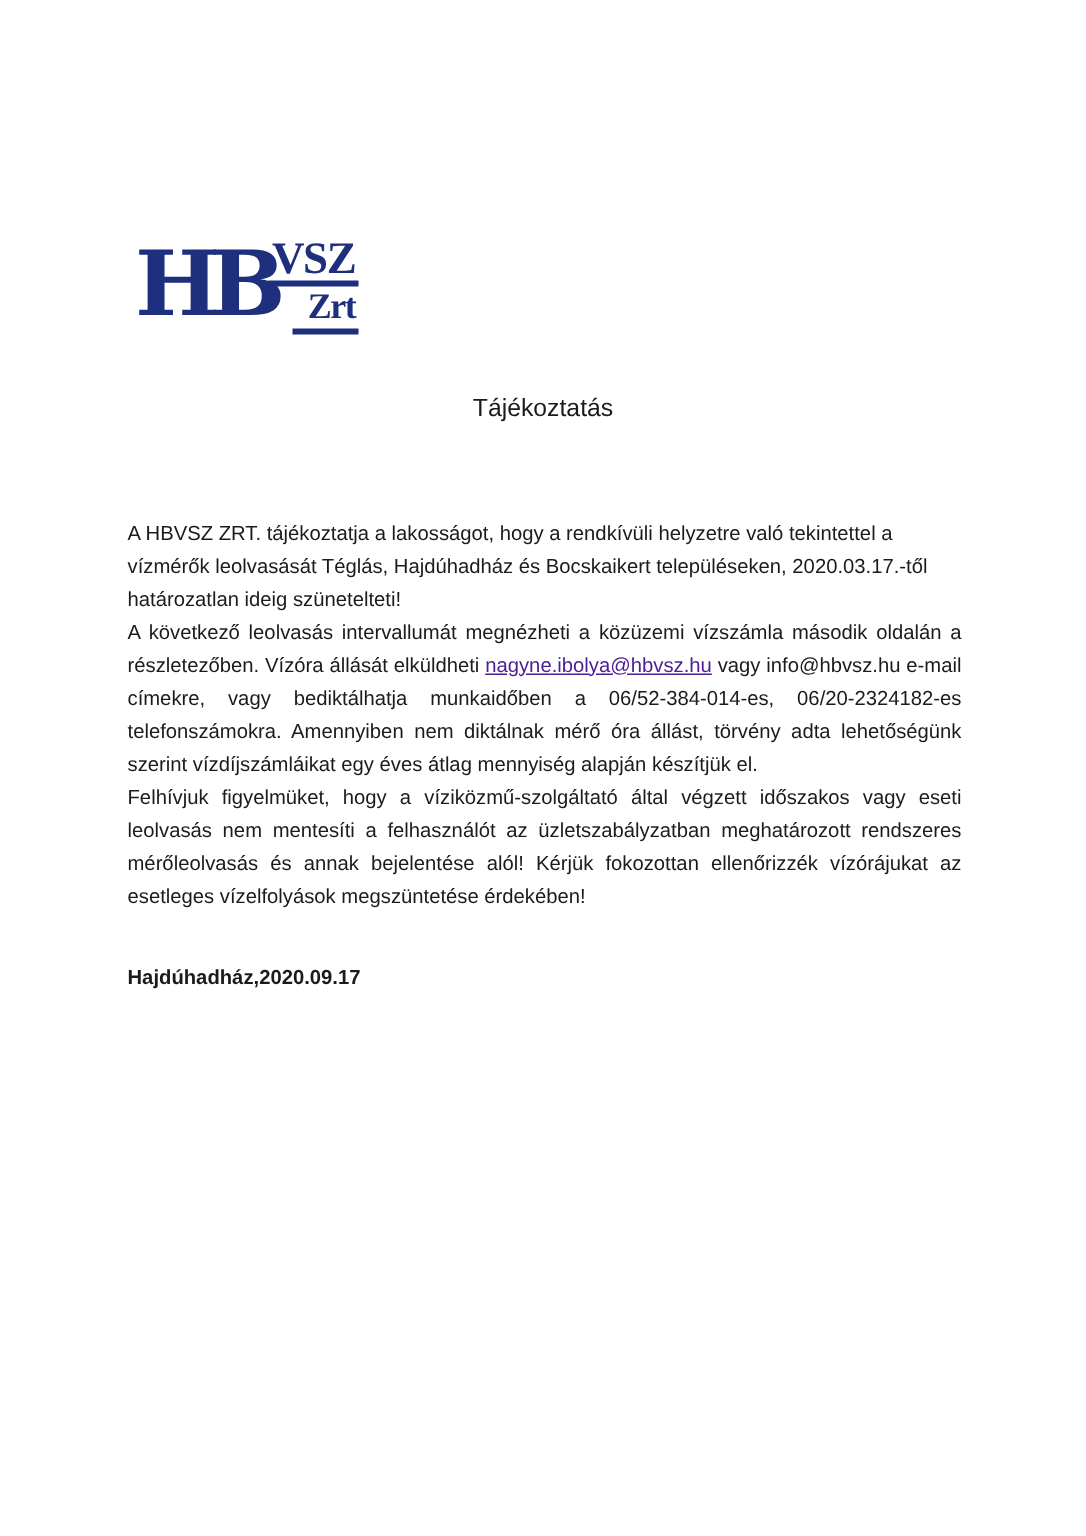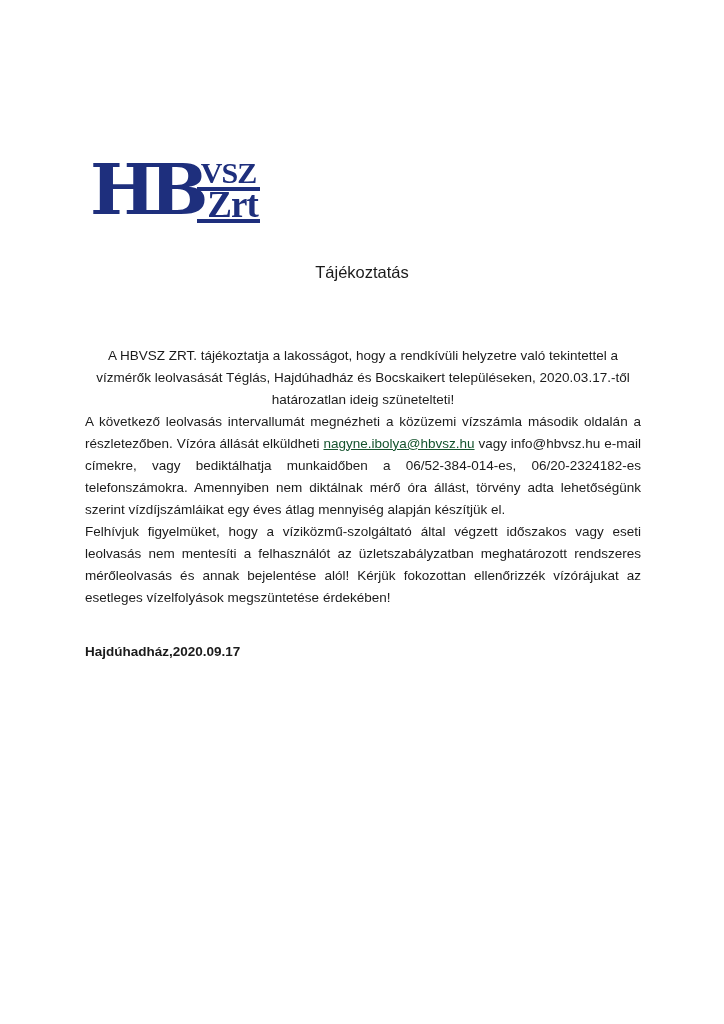--- a/index.html
+++ b/index.html
@@ -23,21 +23,21 @@
     left:90px;
     top:153px;
     display:flex;
     align-items:flex-start;
     color:#1e2f7d;
     user-select:none;
   }
   .logo .hb {
     font-family:"DejaVu Serif", serif;
     font-weight:bold;
-    font-size:70px;
+    font-size:60px;
     line-height:74px;
     letter-spacing:-7px;
   }
   .logo .right-col {
     display:flex;
     flex-direction:column;
     margin-left:-4px;
     margin-top:6px;
     text-align:center;
   }
@@ -46,21 +46,21 @@
     font-weight:bold;
     font-size:30px;
     line-height:27px;
     letter-spacing:-1px;
     border-bottom:4px solid #1e2f7d;
     padding:0 2px 1px 2px;
   }
   .logo .zrt {
     font-family:"Liberation Serif", serif;
     font-weight:bold;
-    font-size:37px;
+    font-size:24px;
     line-height:26px;
     letter-spacing:-1px;
     border-bottom:4px solid #1e2f7d;
     align-self:flex-end;
     padding:1px 2px 1px 10px;
   }
 
   
   .doc-title {
     position:absolute;
@@ -72,27 +72,27 @@
     color:#1b1b1b;
   }
   .textblock {
     position:absolute;
     left:85px;
     width:556px;
     font-size:13.5px;
     line-height:22px;
     color:#1b1b1b;
   }
-  .p1 { top:331px; text-align:center; }
+  .p1 { top:331px; text-align:left; }
   .p2 { top:397px; text-align:justify; }
   .p3 { top:507px; text-align:justify; font-weight:normal; }
   .date { top:627px; font-weight:bold; text-align:left; }
 
   .email-link {
-    color:#14532d;
+    color:#4c1d95;
     text-decoration:underline;
     cursor:pointer;
   }
 </style>
 </head>
 <body>
 
 <div class="page">
 
   <div class="logo">

